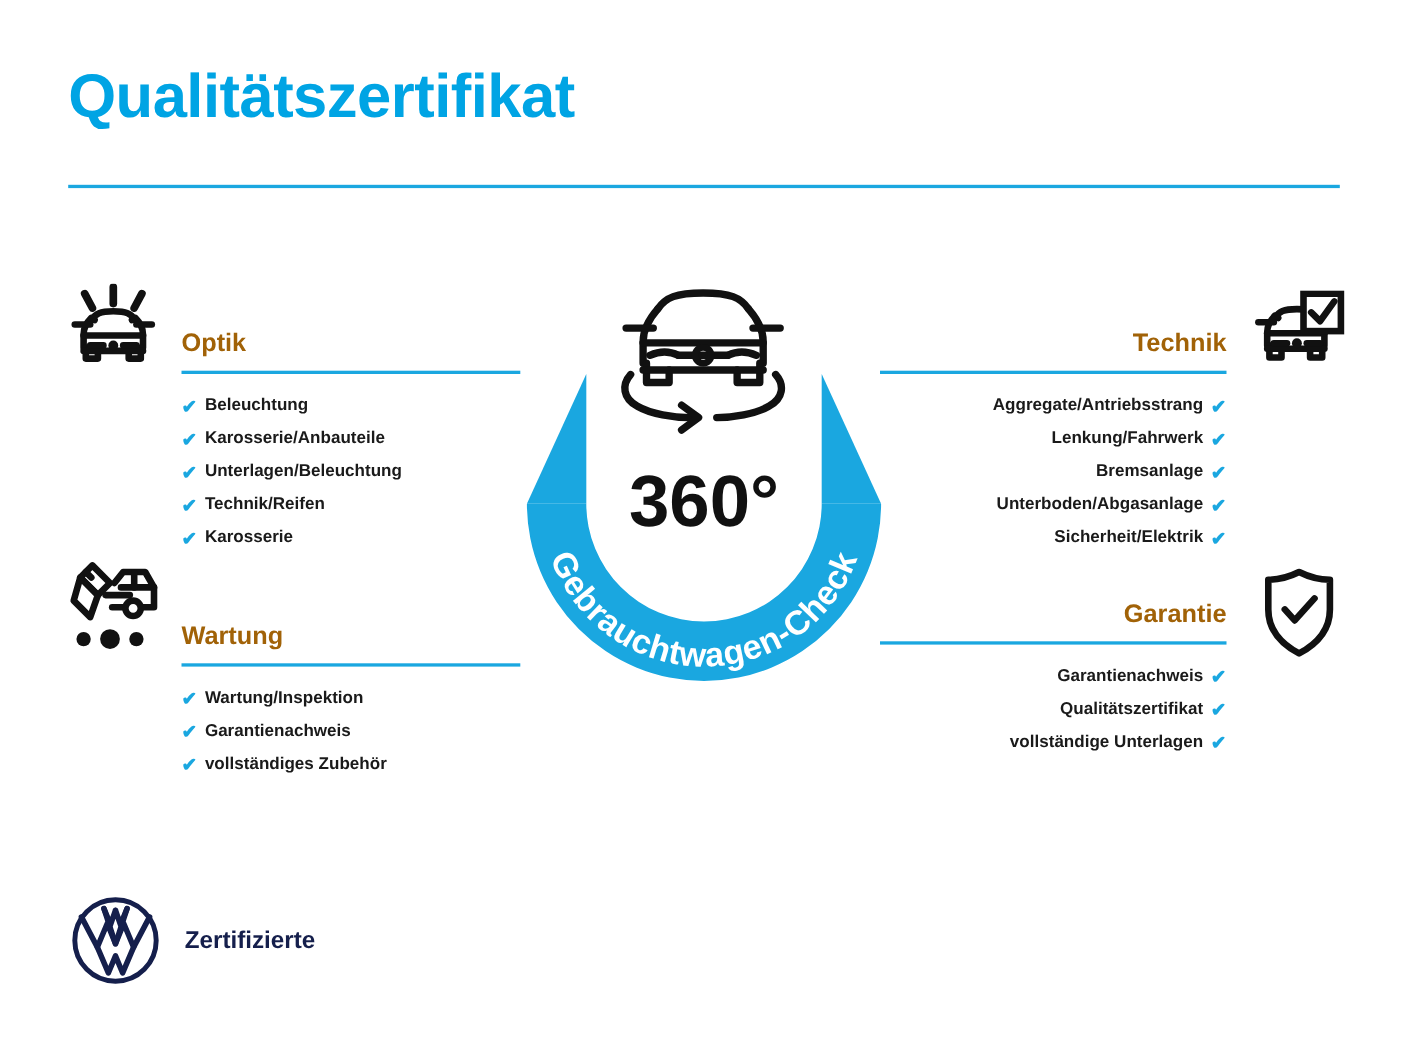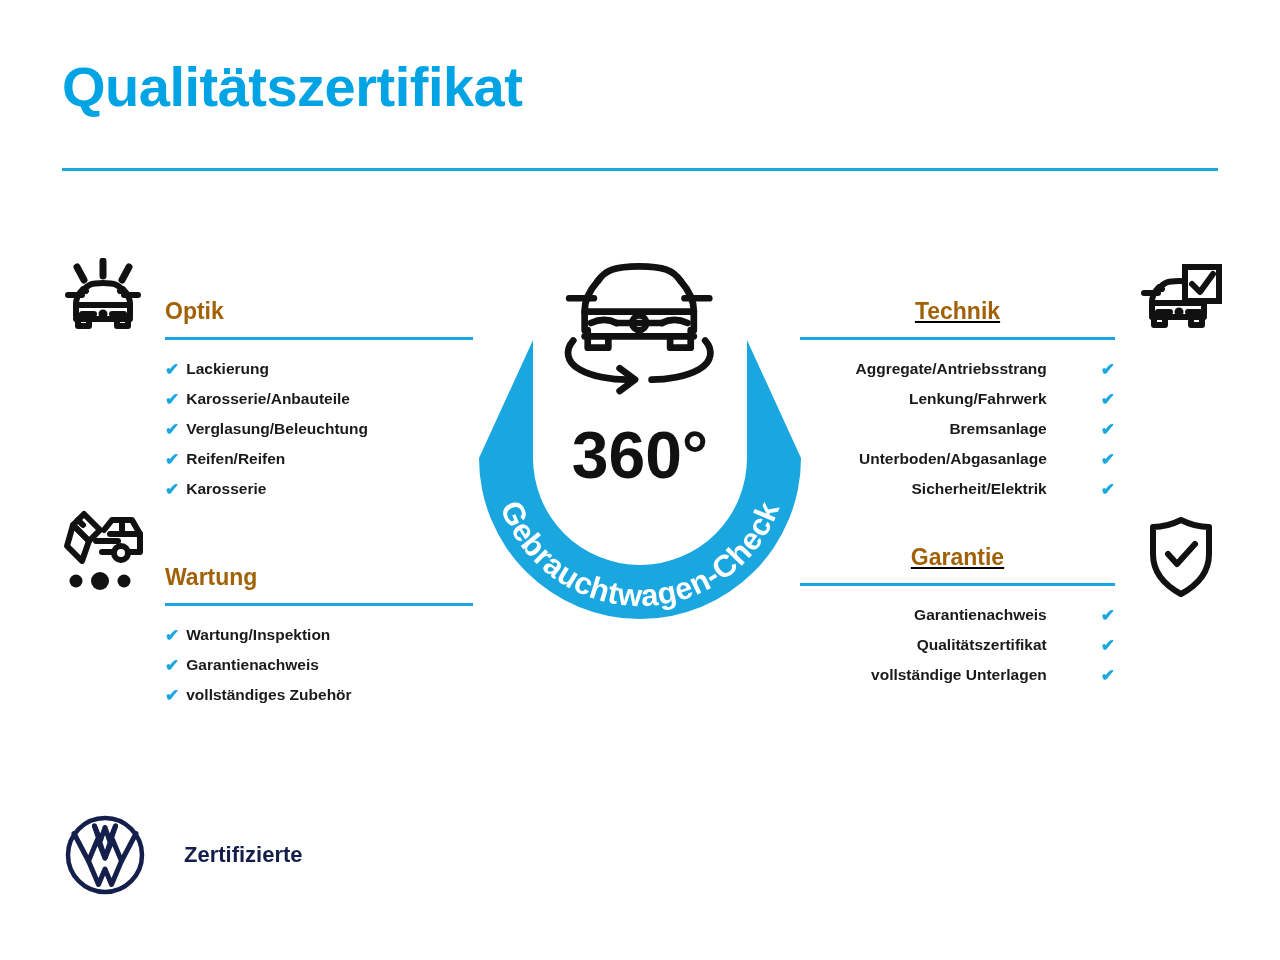--- a/index.html
+++ b/index.html
@@ -90,22 +90,22 @@
     line-height: 1;
     display: inline-block;
   }
 
   
   .col-left .section-head { text-align: left; }
   .col-left .check-item { justify-content: flex-start; }
   .col-left .check-mark { margin-right: 7px; }
 
   
-  .col-right .section-head { text-align: center; text-decoration: underline; }
-  .col-right .check-item { justify-content: flex-end; gap: 47px; }
+  .col-right .section-head { text-align: right; }
+  .col-right .check-item { justify-content: flex-end; }
   .col-right .check-mark { margin-left: 7px; }
 
   
   #sec-optik   { left: 165px; top: 296px; width: 308px; }
   #sec-wartung { left: 165px; top: 562px; width: 308px; }
   #sec-technik { left: 800px; top: 296px; width: 315px; }
   #sec-garantie{ left: 800px; top: 542px; width: 315px; }
 
   .sec-icon {
     position: absolute;
@@ -127,21 +127,21 @@
   
   #footer-logo {
     position: absolute;
     left: 64px;
     top: 810px;
     display: flex;
     align-items: center;
   }
   .vw-mark { display: block; }
   .footer-text {
-    margin-left: 38px;
+    margin-left: 22px;
     font-size: 22px;
     font-weight: 700;
     line-height: 30px;
     color: #151F4C;
     white-space: pre-line;
   }
 </style>
 </head>
 <body>
 
@@ -223,33 +223,33 @@
   </div>
 
   <div class="section col-left" id="sec-optik">
     <div class="section-head">
       <div class="section-title">Optik</div>
       <div class="section-rule"></div>
     </div>
     <ul class="check-list">
       <li class="check-item">
         <span class="check-mark">✔</span>
-        <span>Lackierung</span>
+        <span>Beleuchtung</span>
       </li>
       <li class="check-item">
         <span class="check-mark">✔</span>
         <span>Karosserie/Anbauteile</span>
       </li>
       <li class="check-item">
         <span class="check-mark">✔</span>
-        <span>Verglasung/Beleuchtung</span>
-      </li>
-      <li class="check-item">
-        <span class="check-mark">✔</span>
-        <span>Reifen/Reifen</span>
+        <span>Unterlagen/Beleuchtung</span>
+      </li>
+      <li class="check-item">
+        <span class="check-mark">✔</span>
+        <span>Technik/Reifen</span>
       </li>
       <li class="check-item">
         <span class="check-mark">✔</span>
         <span>Karosserie</span>
       </li>
     </ul>
   </div>
 
   <div class="section col-left" id="sec-wartung">
     <div class="section-head">

